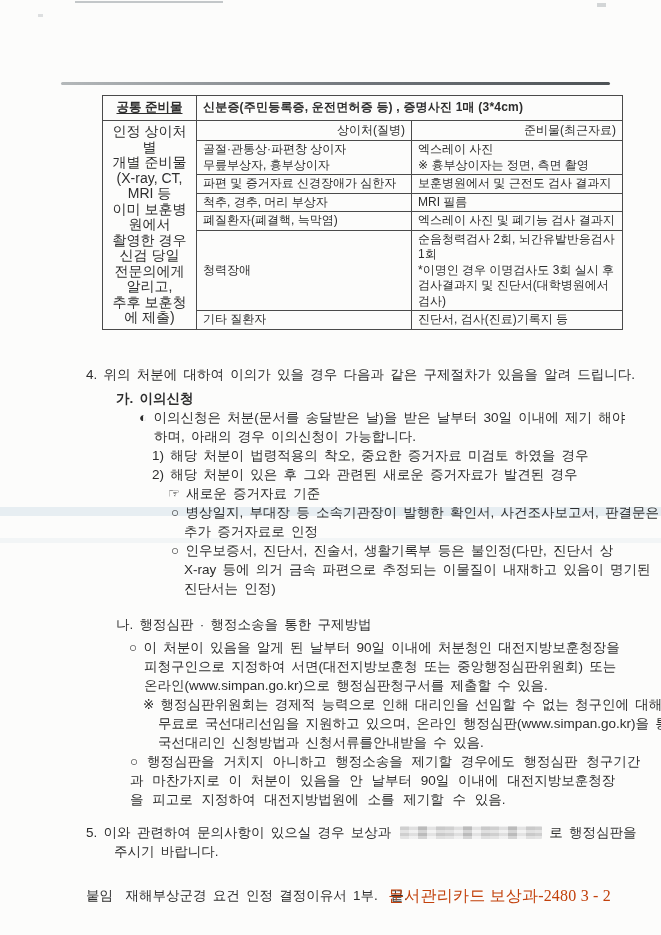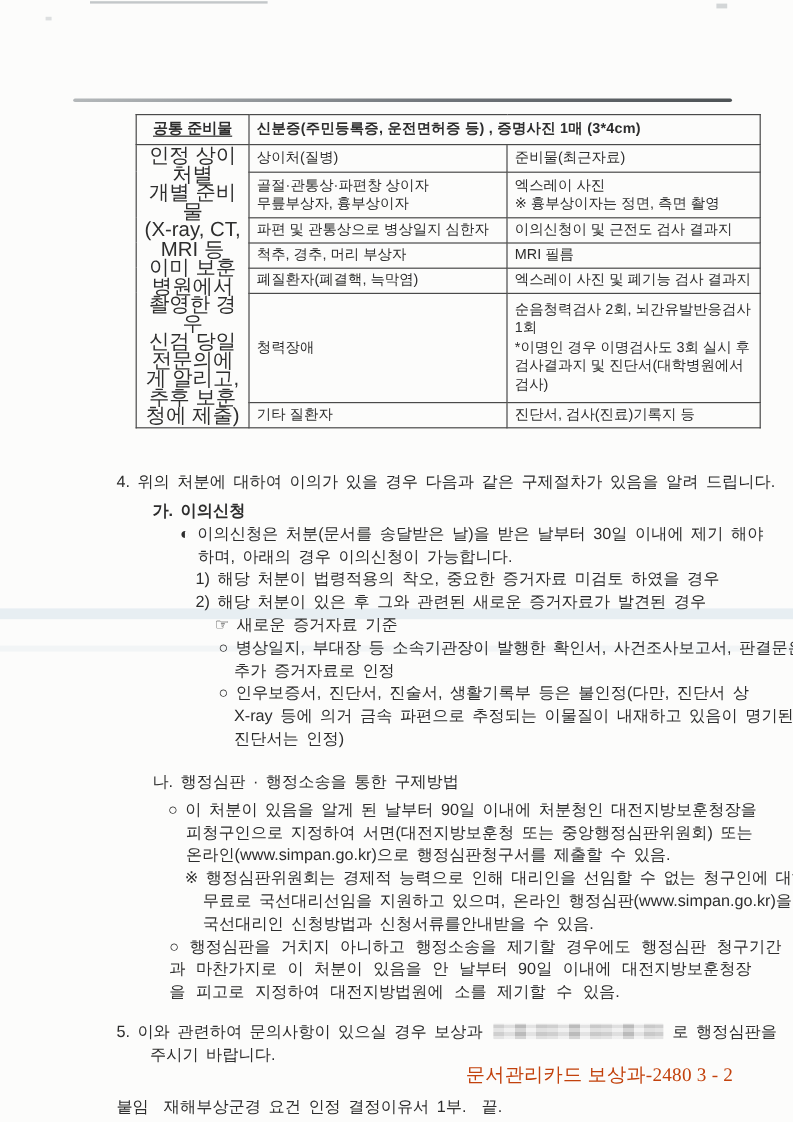--- a/index.html
+++ b/index.html
@@ -13,38 +13,38 @@
   .art { position:absolute; }
   .art-top-streak { left:75px; top:1px; width:148px; height:2px; background:#c3c7c9; }
   .art-top-mark { left:597px; top:3px; width:9px; height:4px; background:#d3d6d7; }
   .art-left-dot { left:38px; top:14px; width:5px; height:3px; background:#dddfe0; }
   .art-shadow-line { left:61px; top:82px; width:549px; height:3px; border-radius:2px;
     background:linear-gradient(to right,#b4b8ba,#70757a 55%,#4d5255); }
   .art-band-1 { left:0; top:507px; width:661px; height:9px; background:rgba(198,216,228,0.38); }
   .art-band-2 { left:0; top:538px; width:661px; height:5px; background:rgba(205,220,230,0.20); }
 
   
-  .content { position:absolute; left:11px; top:0; width:526px; height:935px;
+  .content { position:absolute; left:0; top:0; width:526px; height:935px;
     padding-left:86px; padding-right:37px; box-sizing:border-box; }
 
   
   table.prep { border-collapse:collapse; table-layout:fixed; width:520px;
     margin:95px 0 0 16px; font-size:12px; }
   table.prep td { border:1px solid #4a4a4a; padding:1px 6px; line-height:15.5px;
     vertical-align:middle; white-space:pre-line; overflow:hidden; }
   tr.row-common { height:25px; }
   tr.row-subhead { height:20px; }
   tr.row-2line { height:32px; }
   tr.row-1line { height:15px; }
   tr.row-3line { height:48px; }
   .common-label { text-align:center; font-weight:bold; font-size:12.5px; }
   .common-label span { text-decoration:underline; text-underline-offset:2px; }
   .common-value { font-weight:bold; padding-left:10px; letter-spacing:0.2px; }
-  .note-cell { text-align:center; font-size:17px; line-height:19.4px; padding:0 1px; }
-  .subh { text-align:left; }
+  .note-cell { text-align:center; font-size:14px; line-height:19.4px; padding:0 1px; }
+  .subh { text-align:right; }
 
   
   .para { font-size:13.5px; line-height:19px; word-spacing:2.5px;
     white-space:pre-line; width:562px; }
   .s4 { margin-top:35px; }
   .sub-title-a { margin-top:5px; margin-left:30px; font-weight:bold; }
   .a-intro { padding-left:68px; text-indent:-15px; }
   .a-case { margin-left:66px; }
   .a-ref { margin-left:82px; }
   .a-crit { padding-left:98px; text-indent:-13px; }
@@ -104,22 +104,22 @@
         <td class="subh">상이처(질병)</td>
         <td class="subh">준비물(최근자료)</td>
       </tr>
       <tr class="row-2line">
         <td>골절·관통상·파편창 상이자
 무릎부상자, 흉부상이자</td>
         <td>엑스레이 사진
 ※ 흉부상이자는 정면, 측면 촬영</td>
       </tr>
       <tr class="row-1line">
-        <td>파편 및 관통상으로 병상일지 심한자</td>
-        <td>이의신청이 및 근전도 검사 결과지</td>
+        <td>파편 및 증거자료 신경장애가 심한자</td>
+        <td>보훈병원에서 및 근전도 검사 결과지</td>
       </tr>
       <tr class="row-1line">
         <td>척추, 경추, 머리 부상자</td>
         <td>MRI 필름</td>
       </tr>
       <tr class="row-1line">
         <td>폐질환자(폐결핵, 늑막염)</td>
         <td>엑스레이 사진 및 폐기능 검사 결과지</td>
       </tr>
       <tr class="row-3line">

